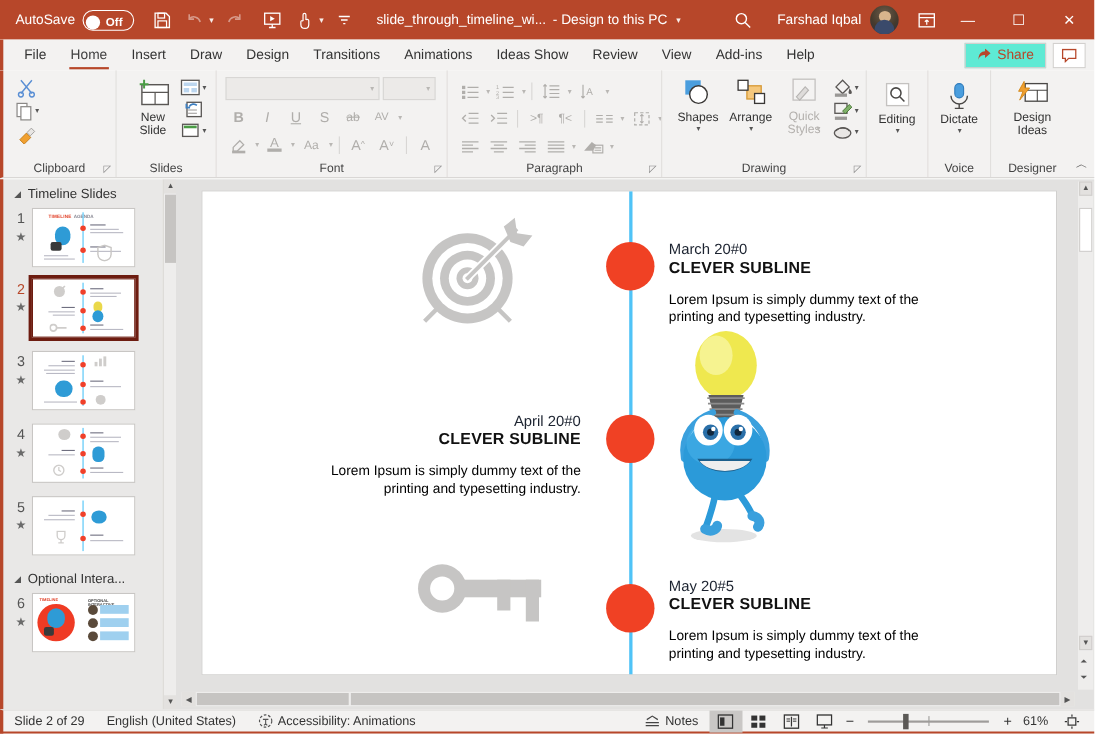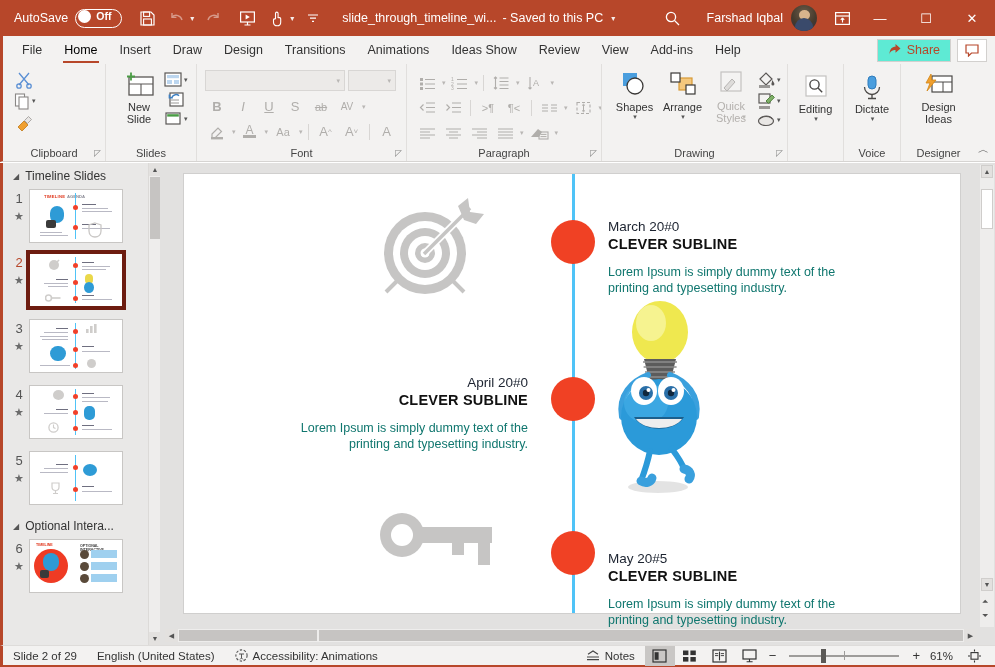--- a/index.html
+++ b/index.html
@@ -13,21 +13,21 @@
 
   
   .titlebar {
     position: absolute; left: 0; top: 0; width: 995px; height: 36px;
     background: #b7472a; color: #ffffff;
     display: flex; align-items: center;
   }
   .tb-autosave-label { font-size: 12.5px; margin-left: 14px; color:#fff; }
   .toggle {
     margin-left: 7px; width: 47px; height: 19px; border-radius: 10px;
-    border: 1.4px solid #ffffff; display: flex; align-items: flex-start;
+    border: 1.4px solid #ffffff; display: flex; align-items: flex-end;
     padding: 0 2px; position: relative;
   }
   .toggle .knob { width: 13px; height: 13px; border-radius: 50%; background: #fff; }
   .toggle .ttxt { font-size: 10.5px; margin-left: 5px; color: #fff; font-weight: 600; }
   .tb-icon {
     width: 30px; height: 30px; display: flex; align-items: center;
     justify-content: center; color: #ffffff;
   }
   .tb-icon.dim { opacity: .45; }
   .tb-caret { font-size: 8px; opacity:.9; margin-left:-6px; width:12px; text-align:center;}
@@ -57,21 +57,21 @@
   .tabsbar {
     position: absolute; left: 0; top: 36px; width: 995px; height: 28px;
     background: #f3f2f1; display: flex; align-items: stretch;
     border-left: 3px solid #b7472a;
   }
   .tab {
     font-size: 12.5px; color: #333; padding: 0 11px;
     display: flex; align-items: center; position: relative; white-space: nowrap;
   }
   .tab.first { margin-left: 8px; }
-  .tab.active { color: #000000; font-weight: 400; }
+  .tab.active { color: #404040; font-weight: 400; }
   .tab.active::after {
     content: ""; position: absolute; left: 10px; right: 10px; bottom: 1px;
     height: 2.5px; background: #b7472a;
   }
   .tabsbar-right { margin-left: auto; display: flex; align-items: center; padding-right: 8px; gap: 6px; }
   .share-btn {
     border: 1px solid #d2d0ce; background: #5eead4; color: #b7472a;
     font-size: 12.5px; padding: 3px 10px; display: flex; align-items: center; gap: 5px;
     height: 23px;
   }
@@ -171,21 +171,21 @@
   .slide-tl {
     position: absolute; left: 388px; top: 0; bottom: 0; width: 3px; background: #4fc3f7;
   }
   .dot {
     position: absolute; width: 44px; height: 44px; border-radius: 50%;
     background: #f04124; left: 367px;
   }
   .ev { position: absolute; }
   .ev .date { font-size: 13.5px; color: #1c2330; line-height: 17px; }
   .ev .sub { font-size: 14.5px; font-weight: bold; color: #111; letter-spacing: .2px; line-height: 19px; }
-  .ev .body { font-size: 12.5px; color: #0f766e; line-height: 16px; margin-top: 10px; }
+  .ev .body { font-size: 12.5px; color: #000000; line-height: 16px; margin-top: 10px; }
   .ev.right { left: 424px; width: 250px; text-align: left; }
   .ev.left { right: 432px; width: 255px; text-align: right; }
 
   .hscroll {
     position: absolute; left: 5px; right: 18px; bottom: 3px; height: 13px;
     background: #eeedec; display:flex; align-items:center;
   }
   .hscroll .ar { width: 13px; height:13px; background:#e3e1df; display:flex;
      align-items:center; justify-content:center; font-size:7px; color:#555;}
   .hscroll .bar { height: 11px; background: #c6c4c2; margin: 0 1px; }
@@ -271,21 +271,21 @@
       </svg>
   </span>
   <span class="tb-caret">▾</span>
   <span class="tb-icon">
     <svg width="16" height="14" viewBox="0 0 16 14">
         <path d="M3 4h10M5 7.2h6M7 10.4h2" stroke="#fff" stroke-width="1.2" fill="none"></path>
       </svg>
   </span>
 
   <span class="tb-title">slide_through_timeline_wi...</span>
-  <span class="tb-saved">-  Saved to this PC</span>
+  <span class="tb-saved">-  Design to this PC</span>
   <span class="tb-caret" style="margin-left:4px;">▾</span>
 
   <span class="tb-icon" style="margin-left:38px;">
     <svg width="17" height="17" viewBox="0 0 17 17">
         <circle cx="7" cy="7" r="4.6" fill="none" stroke="#fff" stroke-width="1.3"></circle>
         <path d="M10.4 10.4L15 15" stroke="#fff" stroke-width="1.3"></path>
       </svg>
   </span>
 
   <div class="tb-right">
@@ -955,21 +955,21 @@
       <div class="sub">CLEVER SUBLINE</div>
       <div class="body">Lorem Ipsum is simply dummy text of the printing and typesetting industry.</div>
     </div>
 
     <div class="ev left" style="top:200px;">
       <div class="date">April 20#0</div>
       <div class="sub">CLEVER SUBLINE</div>
       <div class="body">Lorem Ipsum is simply dummy text of the printing and typesetting industry.</div>
     </div>
 
-    <div class="ev right" style="top:376px;">
+    <div class="ev right" style="top:350px;">
       <div class="date">May 20#5</div>
       <div class="sub">CLEVER SUBLINE</div>
       <div class="body">Lorem Ipsum is simply dummy text of the printing and typesetting industry.</div>
     </div>
   </div>
 
   <div class="hscroll">
     <div class="ar">◀</div>
     <div class="bar" style="width:138px;"></div>
     <div class="bar" style="flex:1;background:#c6c4c2;"></div>

